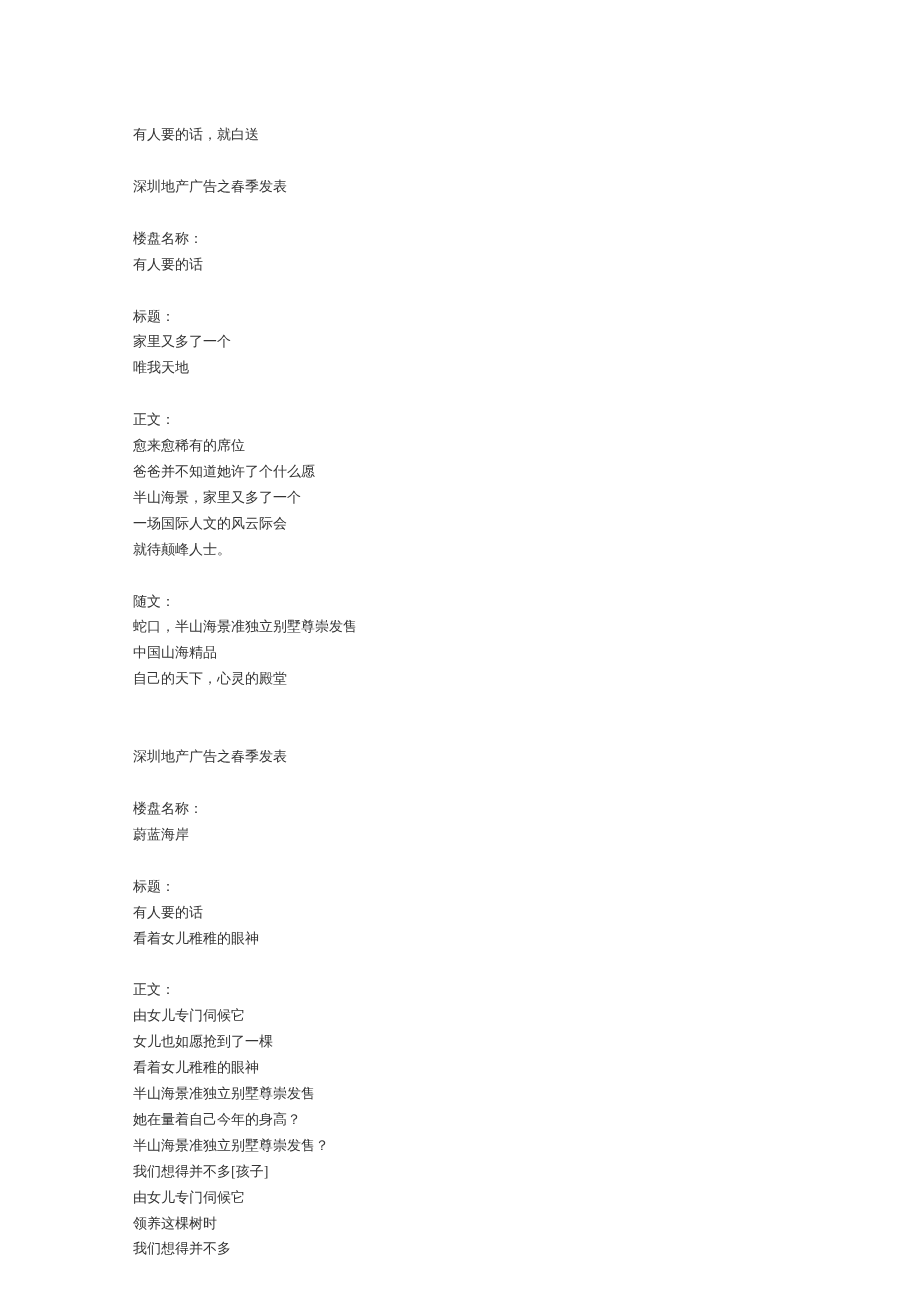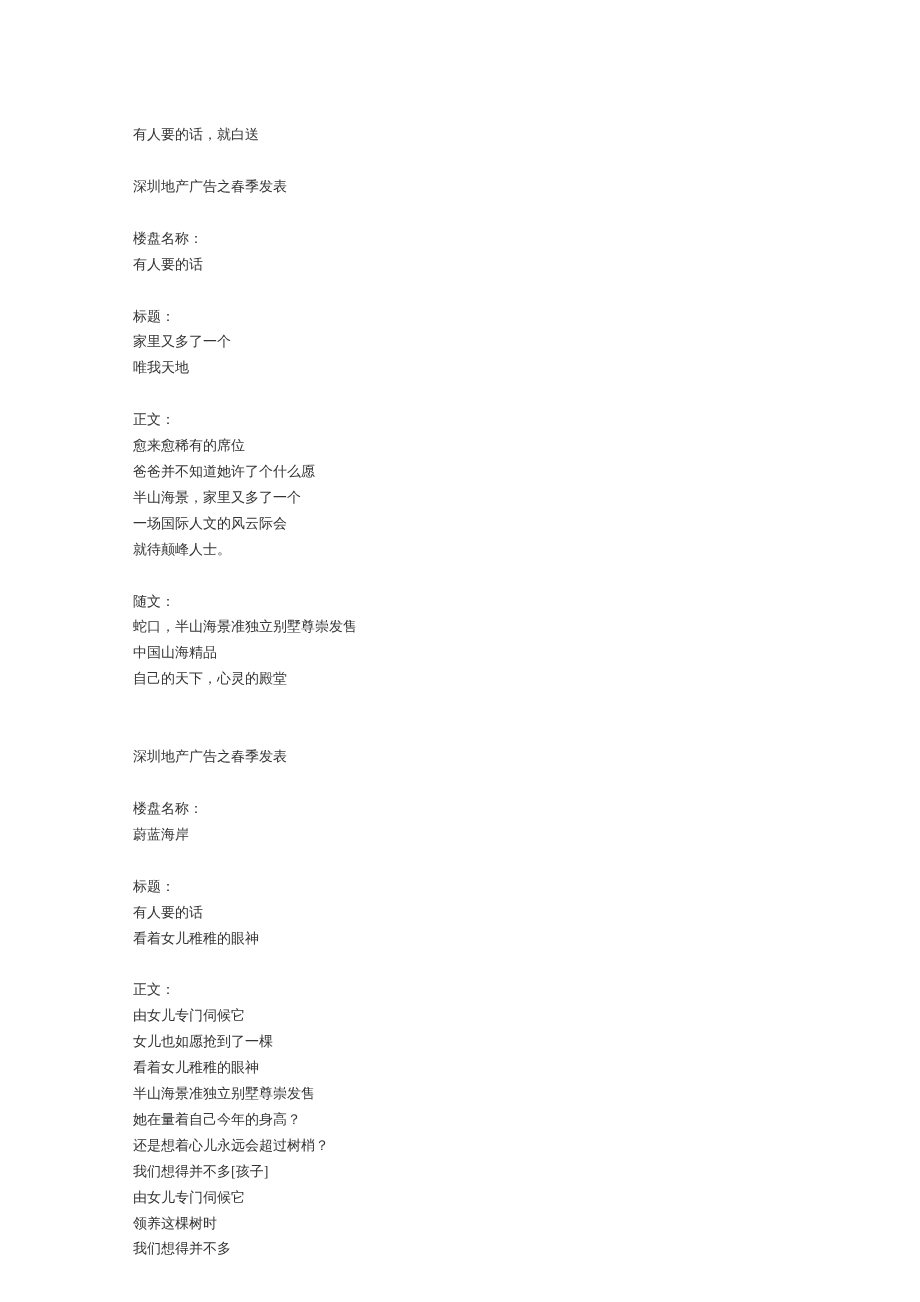--- a/index.html
+++ b/index.html
@@ -71,17 +71,17 @@
 <span class="line">有人要的话</span>
 <span class="line">看着女儿稚稚的眼神</span>
 <div class="section-gap"></div>
 
 <span class="line">正文：</span>
 <span class="line">由女儿专门伺候它</span>
 <span class="line">女儿也如愿抢到了一棵</span>
 <span class="line">看着女儿稚稚的眼神</span>
 <span class="line">半山海景准独立别墅尊崇发售</span>
 <span class="line">她在量着自己今年的身高？</span>
-<span class="line">还是想着心儿永远会超过树梢？</span>
+<span class="line">半山海景准独立别墅尊崇发售？</span>
 <span class="line">我们想得并不多[孩子]</span>
 <span class="line">由女儿专门伺候它</span>
 <span class="line">领养这棵树时</span>
 <span class="line">我们想得并不多</span>
 
 </body></html>

